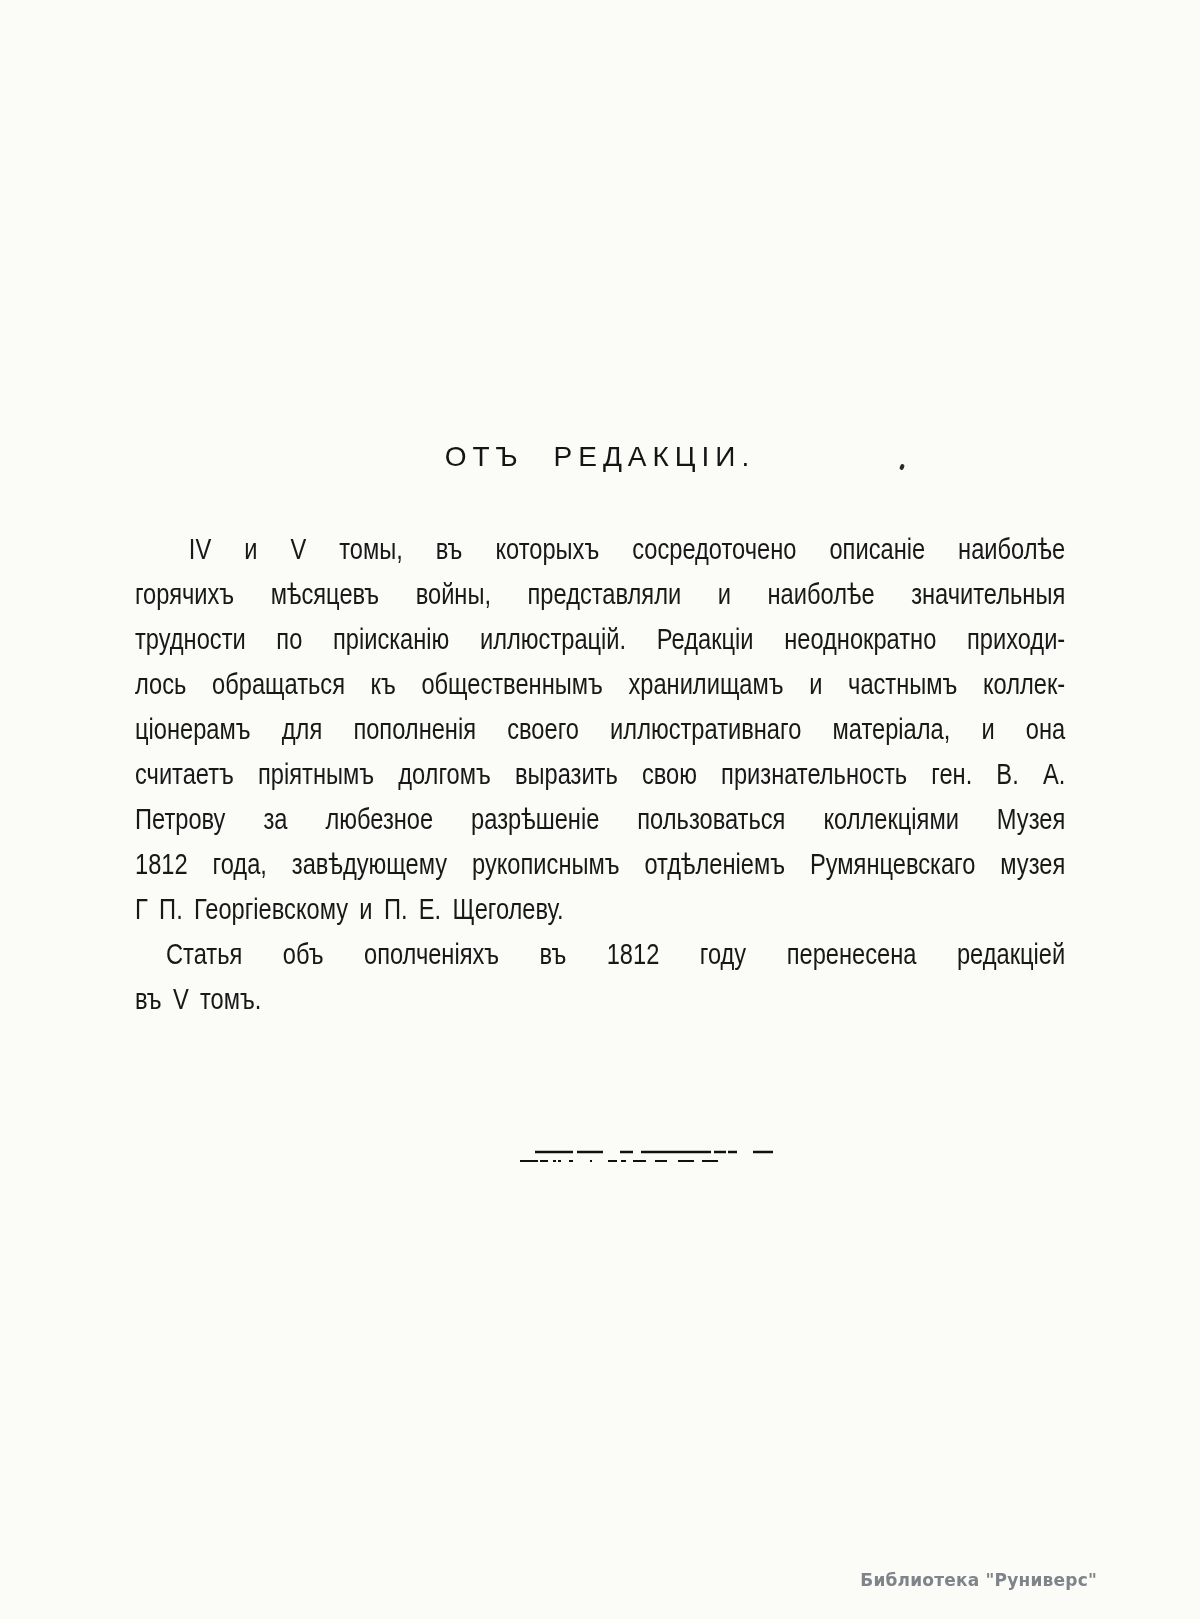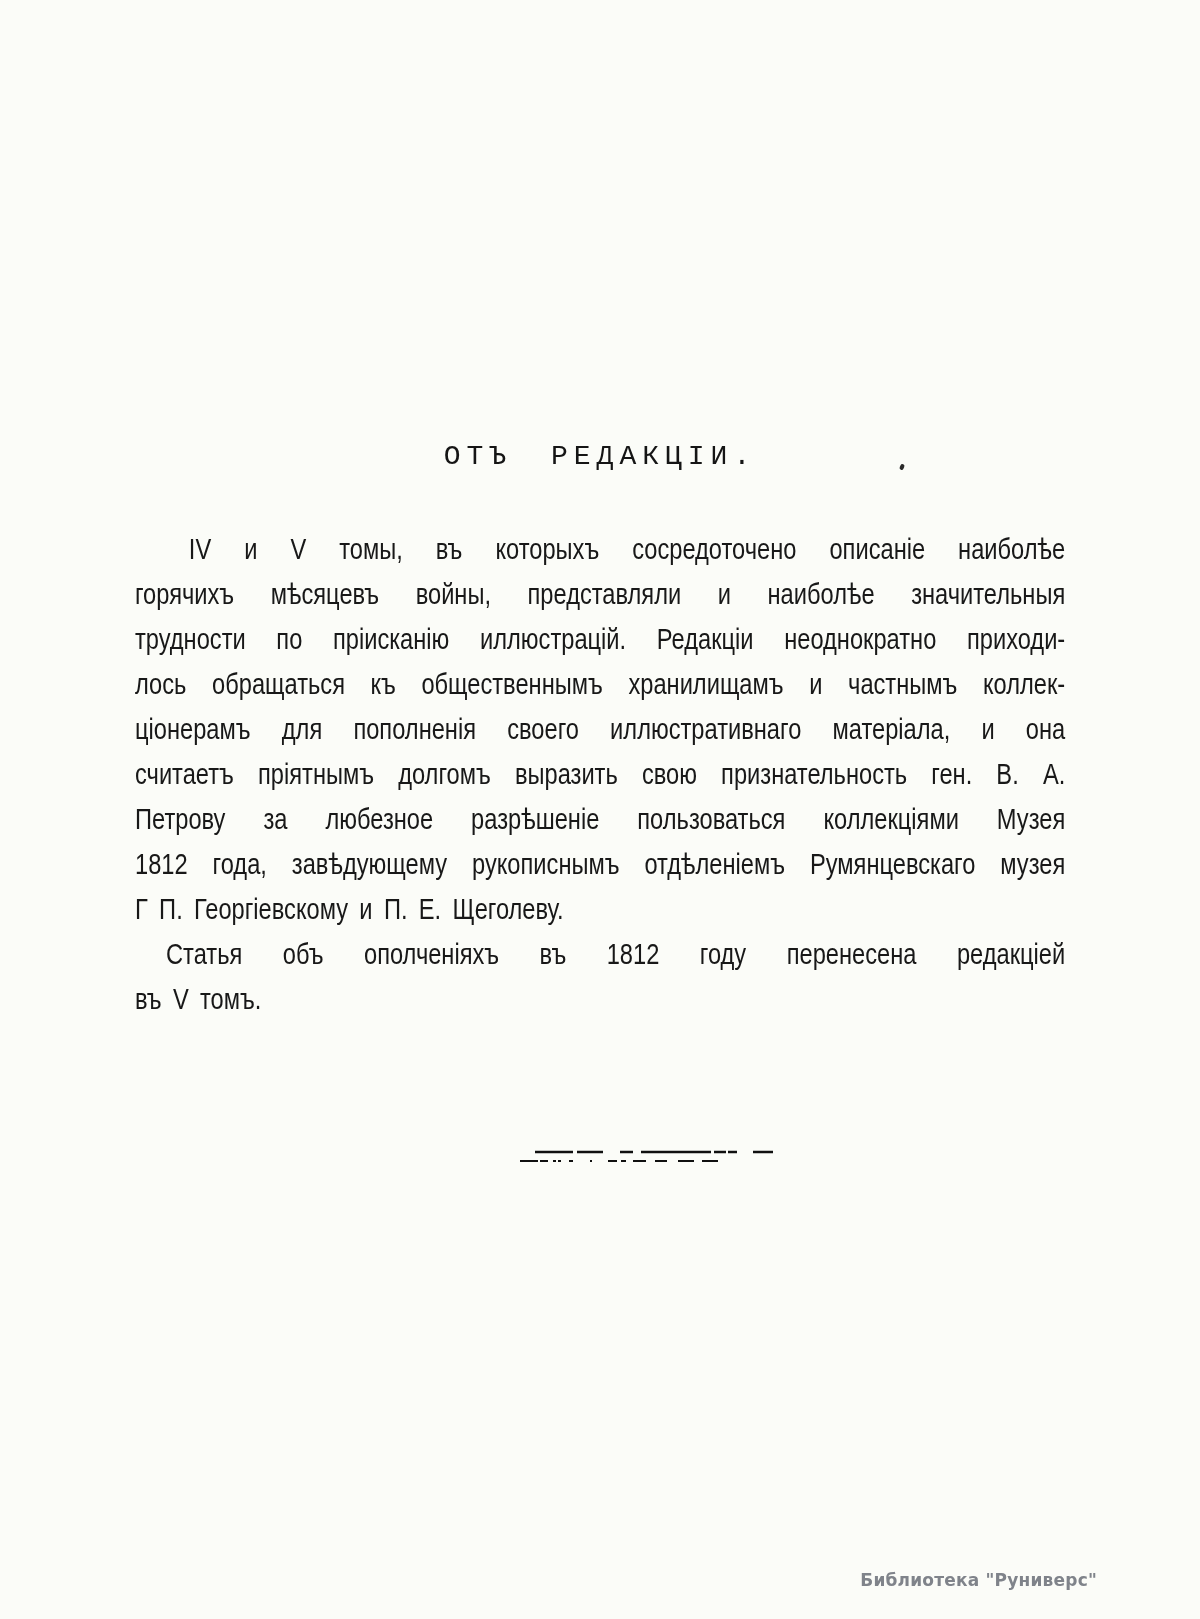--- a/index.html
+++ b/index.html
@@ -15,21 +15,21 @@
     background: #fbfcf8;
     overflow: hidden;
     font-family: "Liberation Sans", sans-serif;
   }
   .title {
     position: absolute;
     top: 441px;
     left: 0;
     width: 1200px;
     text-align: center;
-    font-family: Liberation Mono, monospace;
+    font-family: Liberation Sans, sans-serif;
     font-size: 28px;
     font-weight: 400;
     letter-spacing: 6px;
     word-spacing: 16px;
     color: #151515;
     white-space: nowrap;
   }
   .body-text {
     position: absolute;
     top: 527px;

